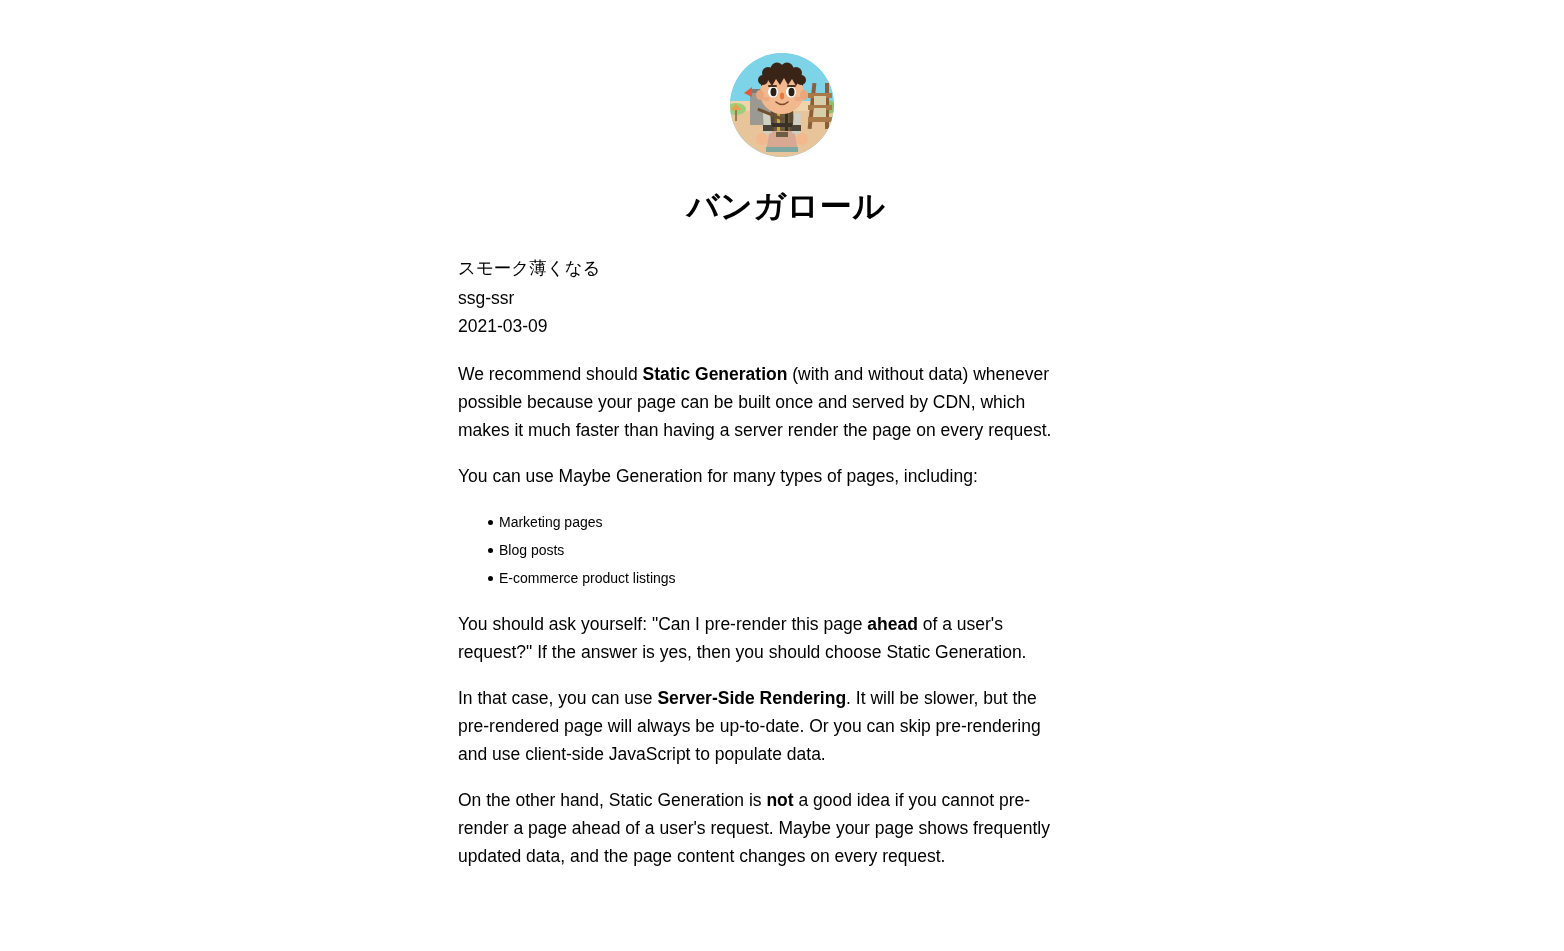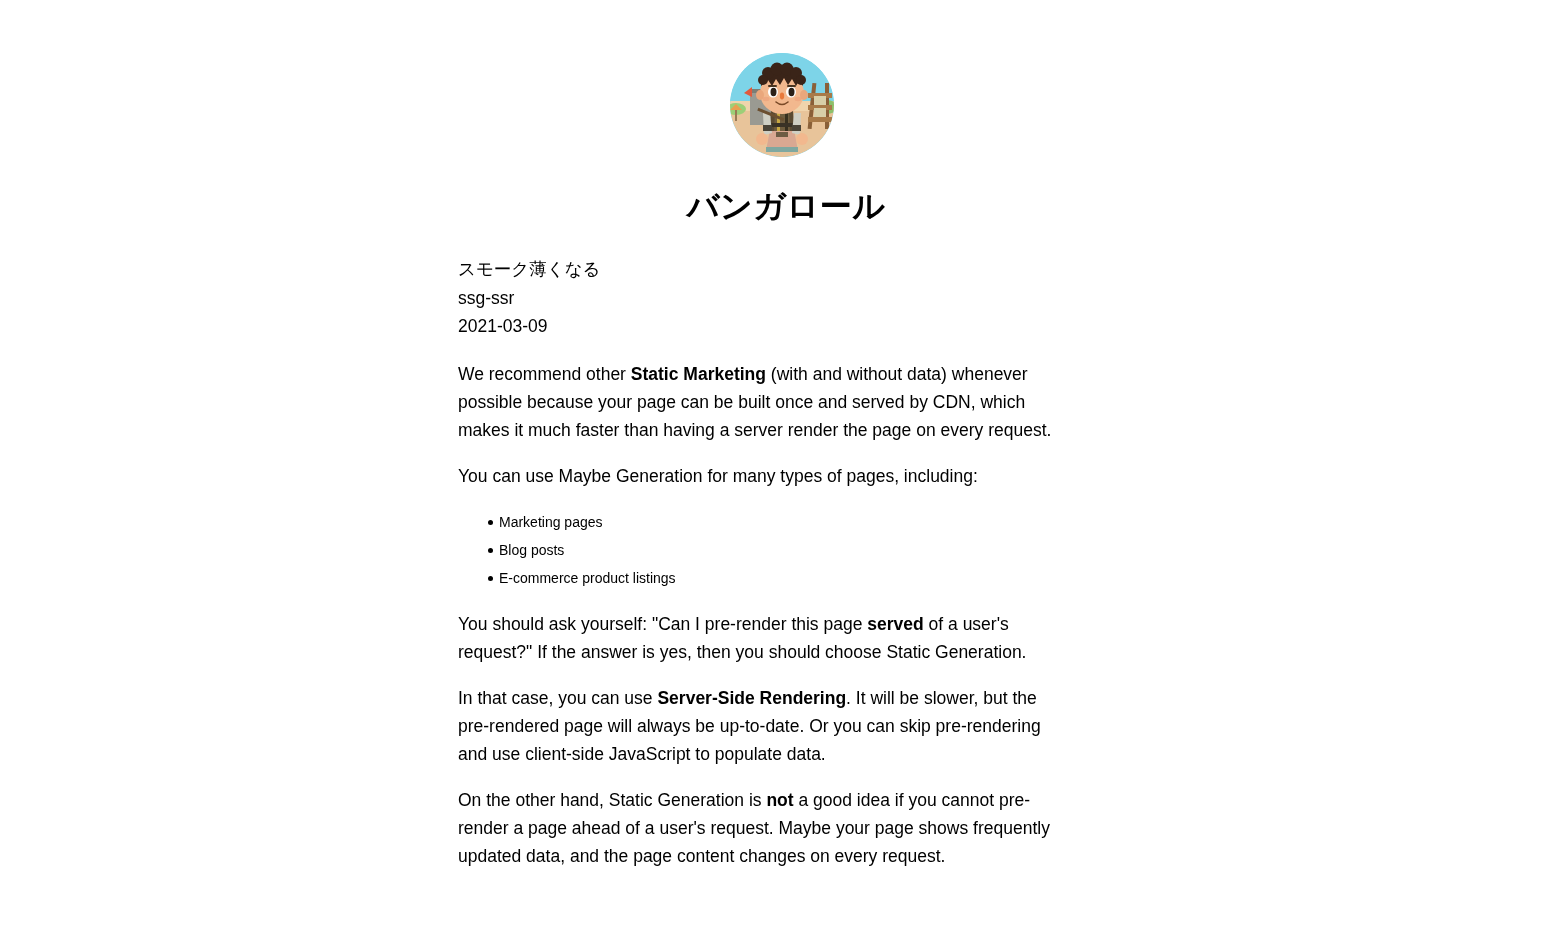--- a/index.html
+++ b/index.html
@@ -61,21 +61,21 @@
     padding-top: 30px;
   }
   .meta {
     font-size: 17.5px;
     line-height: 28.5px;
     color: #000;
     margin: 0 0 6px 0;
   }
   .meta-line { display: block; }
   .meta-line.jp {
-    font-family: Liberation Sans, sans-serif;
+    font-family: Liberation Mono, monospace;
   }
 
   .article p {
     font-size: 17.5px;
     line-height: 28px;
     margin: 18px 0 0 0;
     color: #000;
   }
   .article p.first-para { margin-top: 19px; }
 
@@ -200,30 +200,30 @@
   <h1 class="post-title">バンガロール</h1>
 
   <article class="article">
 
     <div class="meta">
       <span class="meta-line jp">スモーク薄くなる</span>
       <span class="meta-line">ssg-ssr</span>
       <span class="meta-line">2021-03-09</span>
     </div>
 
-    <p class="first-para"><span>We recommend other </span><strong>Static Marketing</strong><span> (with and without data) whenever possible because your page can be built once and served by CDN, which makes it much faster than having a server render the page on every request.</span></p>
+    <p class="first-para"><span>We recommend should </span><strong>Static Generation</strong><span> (with and without data) whenever possible because your page can be built once and served by CDN, which makes it much faster than having a server render the page on every request.</span></p>
 
     <p>You can use Maybe Generation for many types of pages, including:</p>
 
     <ul>
       <li>Marketing pages</li>
       <li>Blog posts</li>
       <li>E-commerce product listings</li>
     </ul>
 
-    <p><span>You should ask yourself: "Can I pre-render this page </span><strong>served</strong><span> of a user's request?" If the answer is yes, then you should choose Static Generation.</span></p>
+    <p><span>You should ask yourself: "Can I pre-render this page </span><strong>ahead</strong><span> of a user's request?" If the answer is yes, then you should choose Static Generation.</span></p>
 
     <p><span>In that case, you can use </span><strong>Server-Side Rendering</strong><span>. It will be slower, but the pre-rendered page will always be up-to-date. Or you can skip pre-rendering and use client-side JavaScript to populate data.</span></p>
 
     <p><span>On the other hand, Static Generation is </span><strong>not</strong><span> a good idea if you cannot pre-render a page ahead of a user's request. Maybe your page shows frequently updated data, and the page content changes on every request.</span></p>
 
   </article>
 </div>
 
 </body></html>

